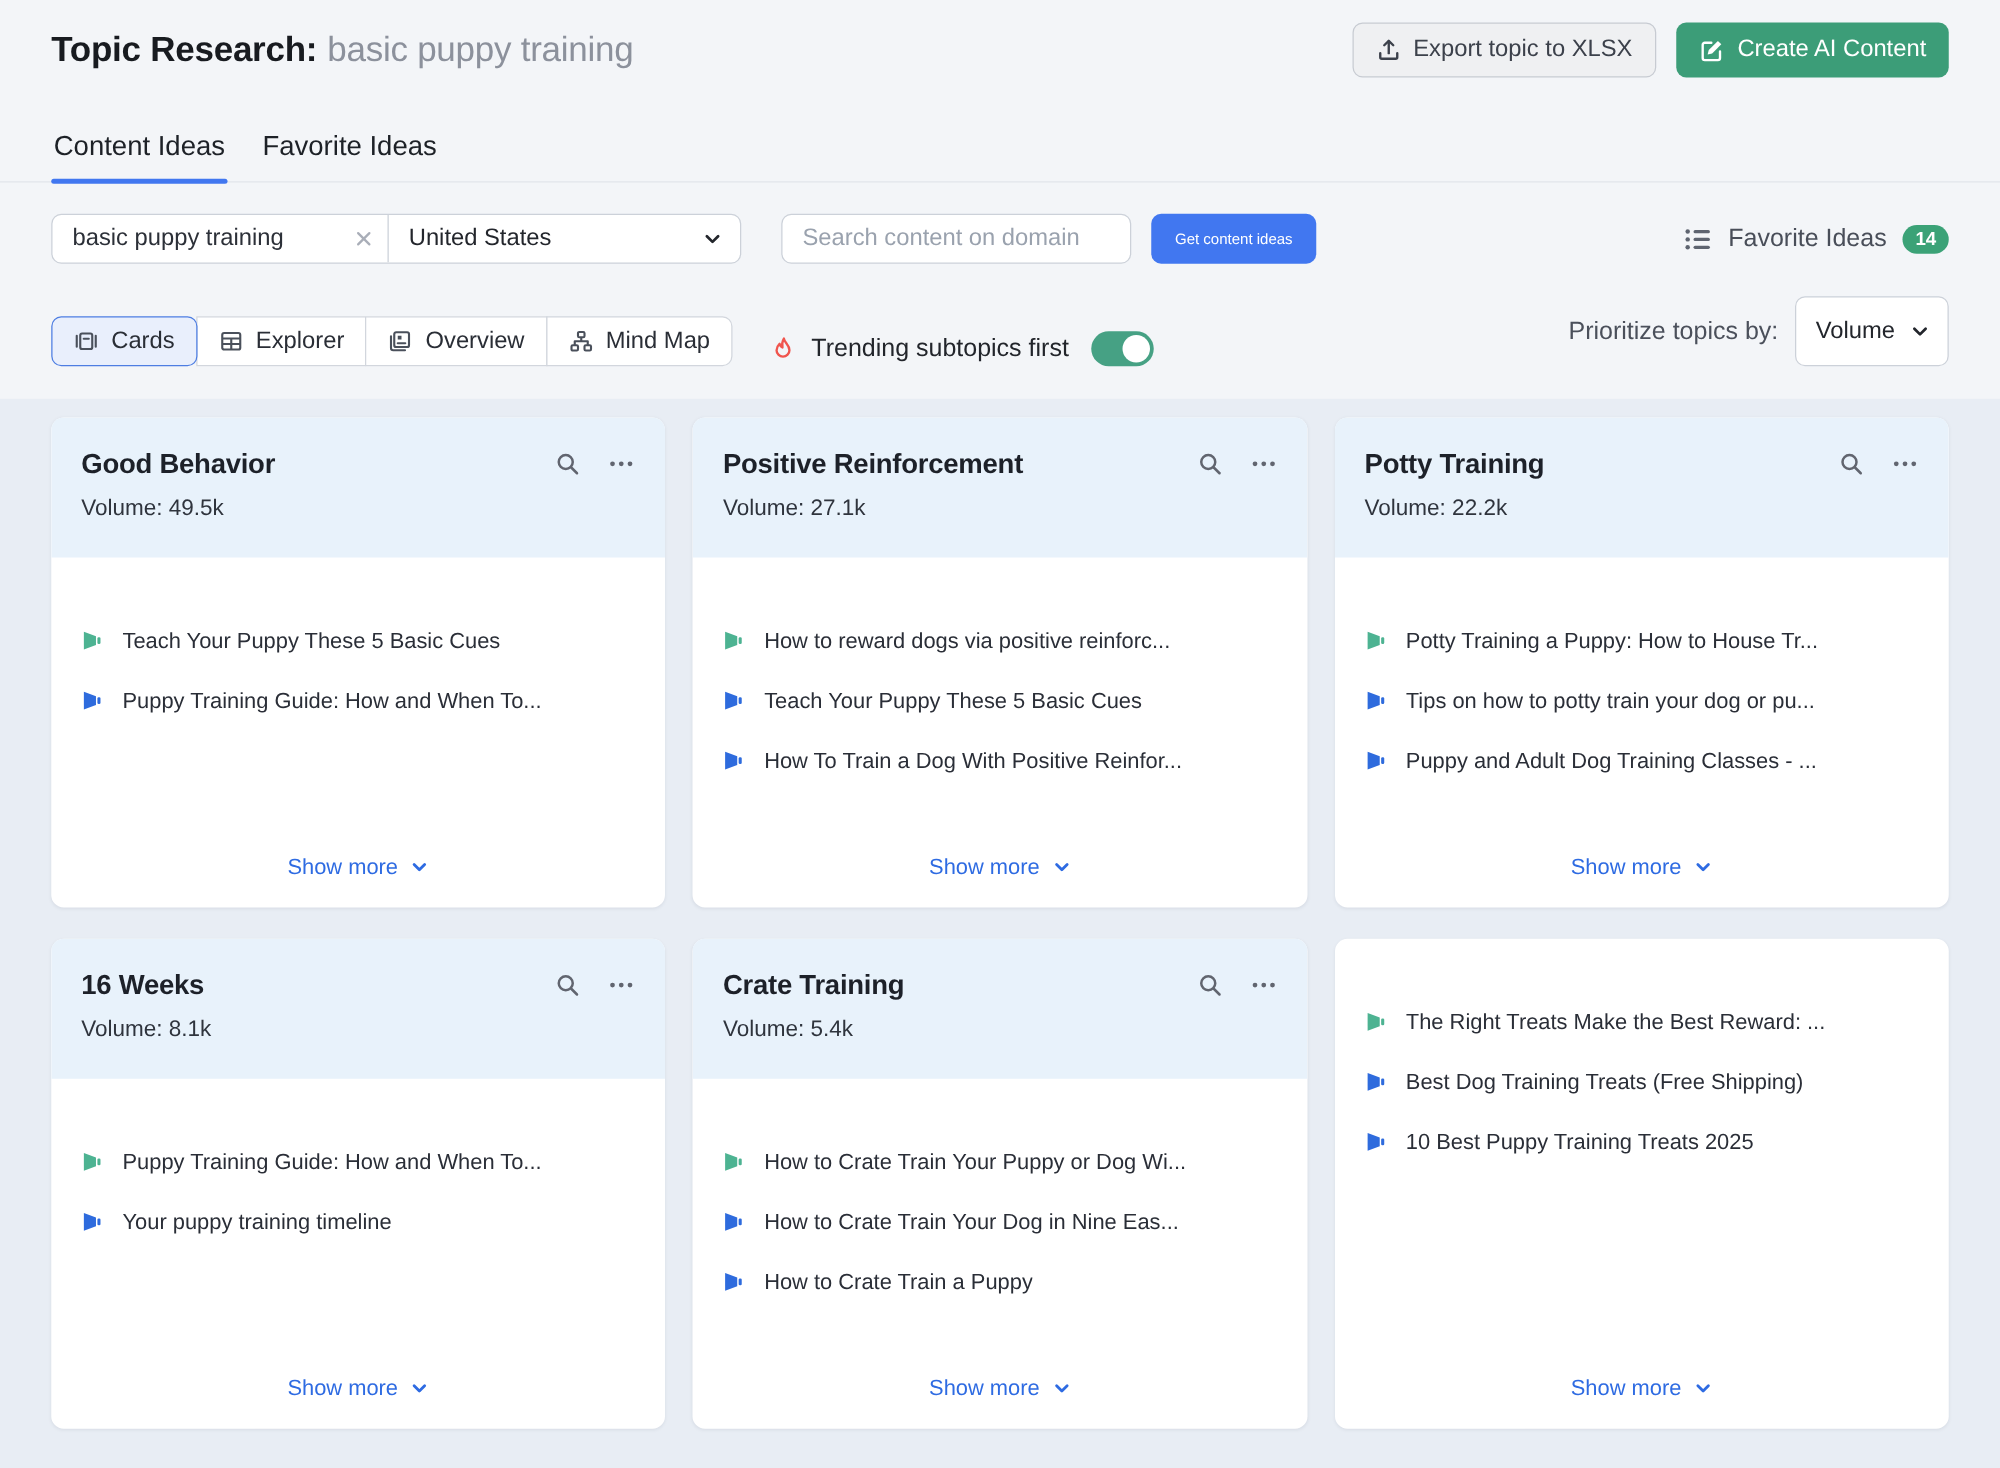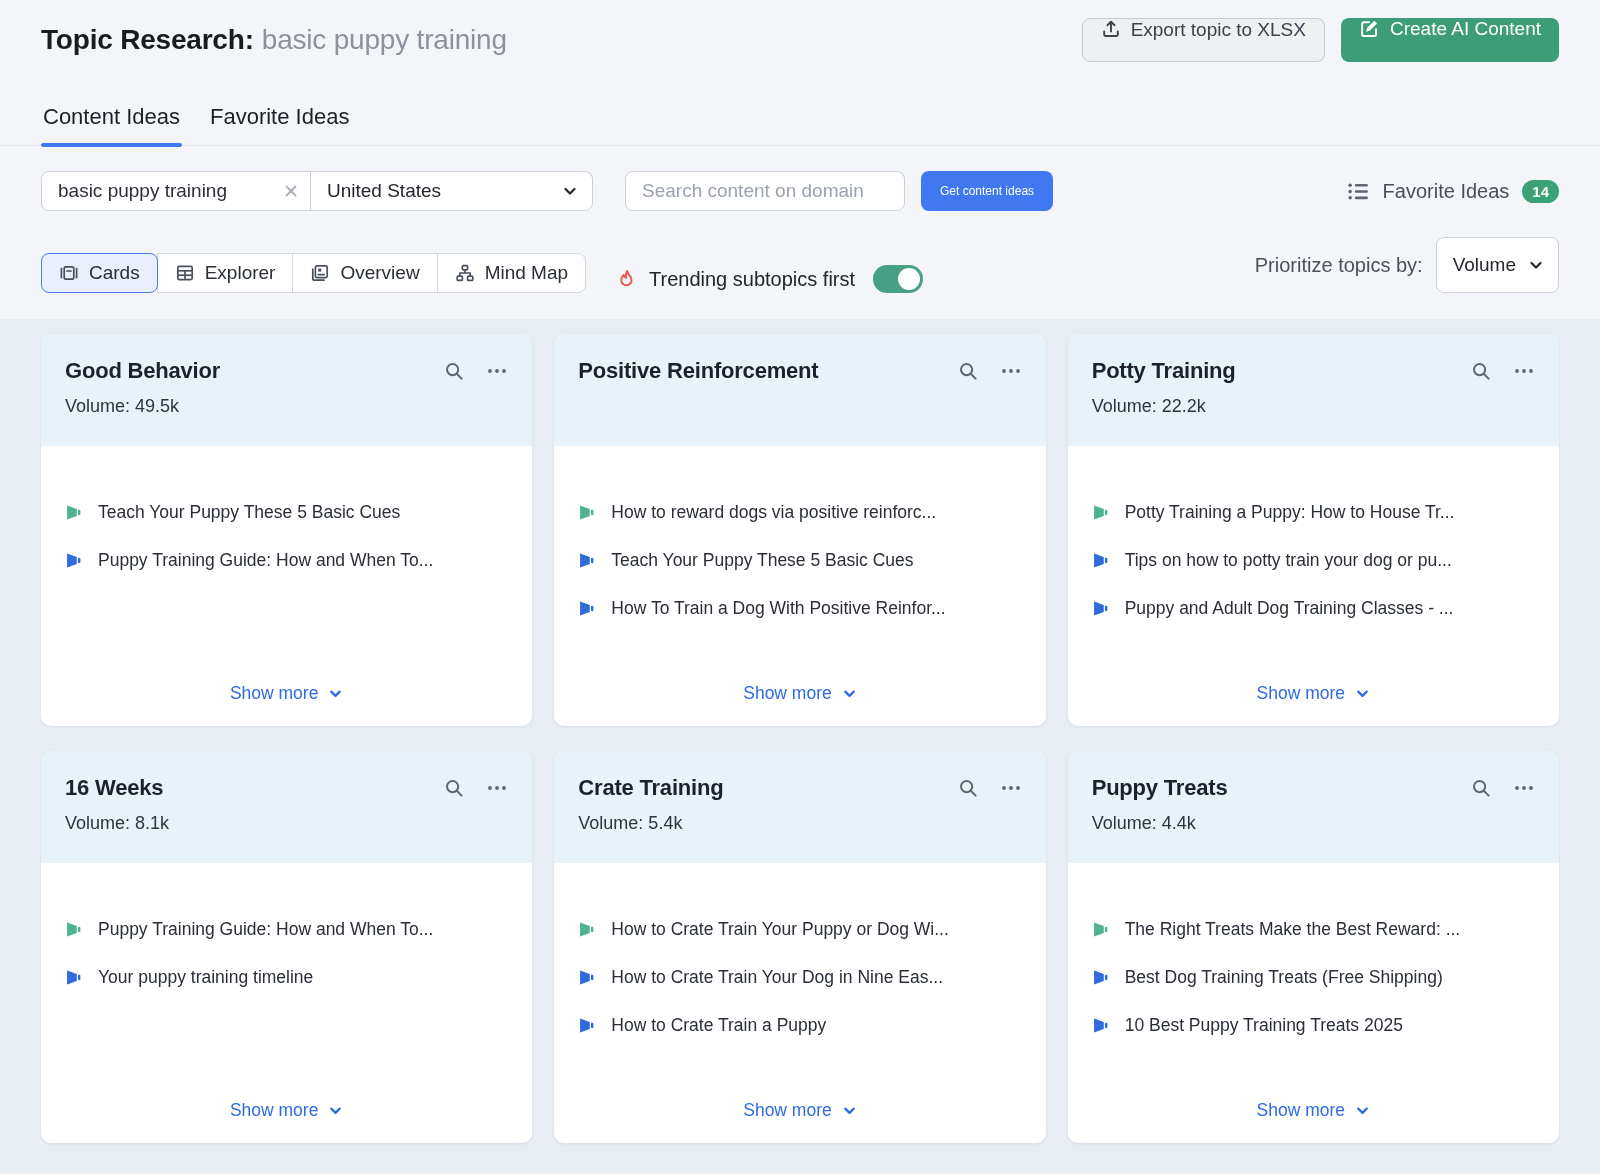--- a/index.html
+++ b/index.html
@@ -11,21 +11,21 @@
   }
   svg { display:block; }
 
   
   .top-area { background:var(--top-bg,#f3f5f8); padding:18px 41px 26px; }
 
   .title-row { display:flex; align-items:center; }
   .page-title { font-size:28px; font-weight:700; color:#181b20; letter-spacing:-.2px; }
   .page-title .query { color:#8c919c; font-weight:500; margin-left:8px; }
   .title-actions { margin-left:auto; display:flex; gap:16px; }
-  .btn { display:flex; gap:10px; height:44px; padding:0 18px;
+  .btn { display:flex; align-items:center; gap:10px; height:44px; padding:0 18px;
          border-radius:8px; font-size:19px; cursor:pointer; border:1px solid transparent;
          font-family:inherit; }
   .btn-export { background:#eff0f2; border-color:#c7cbd2; color:#3c414b; }
   .btn-create { background:var(--button-green,#3c9d78); color:#fff; border:none; }
 
   .tabs { display:flex; gap:26px; margin-top:36px; border-bottom:1px solid #e2e5ea;
           margin-left:-41px; margin-right:-41px; padding:0 41px; }
   .tab { font-size:22px; color:#1d2127; padding:6px 2px 15px; position:relative; cursor:pointer; }
   .tab.active::after { content:""; position:absolute; left:0; right:0; bottom:-2px; height:4px;
                        border-radius:3px; background:var(--accent-blue,#4177f0); }
@@ -330,20 +330,21 @@
           </span>
           <span class="icon-btn">
             <svg width="22" height="22" viewBox="0 0 22 22" fill="currentColor">
                   <circle cx="4" cy="11" r="1.9"></circle>
                   <circle cx="11" cy="11" r="1.9"></circle>
                   <circle cx="18" cy="11" r="1.9"></circle>
                 </svg>
           </span>
         </div>
       </div>
+      <div class="card-volume">Volume: 27.1k</div>
     </div>
     <div class="card-body">
       <ul class="idea-list">
   <li class="idea-item">
     <span class="megaphone green">
       <svg width="19" height="19" viewBox="0 0 20 20" fill="currentColor">
                   <path d="M2.2 2.6 L12.4 6.3 V13.7 L2.2 17.4 Z"></path>
                   <rect x="13.6" y="7.2" width="2.6" height="5.6" rx="1.1"></rect>
                 </svg>
     </span>
@@ -561,41 +562,20 @@
         <span>
           <svg width="15" height="15" viewBox="0 0 16 16" fill="none" stroke="currentColor" stroke-width="2.4" stroke-linecap="round" stroke-linejoin="round">
                 <path d="M3.5 6 L8 10.5 L12.5 6"></path>
               </svg>
         </span>
       </button>
     </div>
   </div>
 
   <div class="card">
-    <div class="card-header">
-      <div class="card-title-row">
-        <h3 class="card-title">Puppy Treats</h3>
-        <div class="card-actions">
-          <span class="icon-btn">
-            <svg width="20" height="20" viewBox="0 0 20 20" fill="none" stroke="currentColor" stroke-width="2">
-                  <circle cx="8.6" cy="8.6" r="5.6"></circle>
-                  <line x1="13" y1="13" x2="17.6" y2="17.6" stroke-linecap="round"></line>
-                </svg>
-          </span>
-          <span class="icon-btn">
-            <svg width="22" height="22" viewBox="0 0 22 22" fill="currentColor">
-                  <circle cx="4" cy="11" r="1.9"></circle>
-                  <circle cx="11" cy="11" r="1.9"></circle>
-                  <circle cx="18" cy="11" r="1.9"></circle>
-                </svg>
-          </span>
-        </div>
-      </div>
-      <div class="card-volume">Volume: 4.4k</div>
-    </div>
     <div class="card-body">
       <ul class="idea-list">
   <li class="idea-item">
     <span class="megaphone green">
       <svg width="19" height="19" viewBox="0 0 20 20" fill="currentColor">
                   <path d="M2.2 2.6 L12.4 6.3 V13.7 L2.2 17.4 Z"></path>
                   <rect x="13.6" y="7.2" width="2.6" height="5.6" rx="1.1"></rect>
                 </svg>
     </span>
     <span class="idea-text">The Right Treats Make the Best Reward: ...</span>

